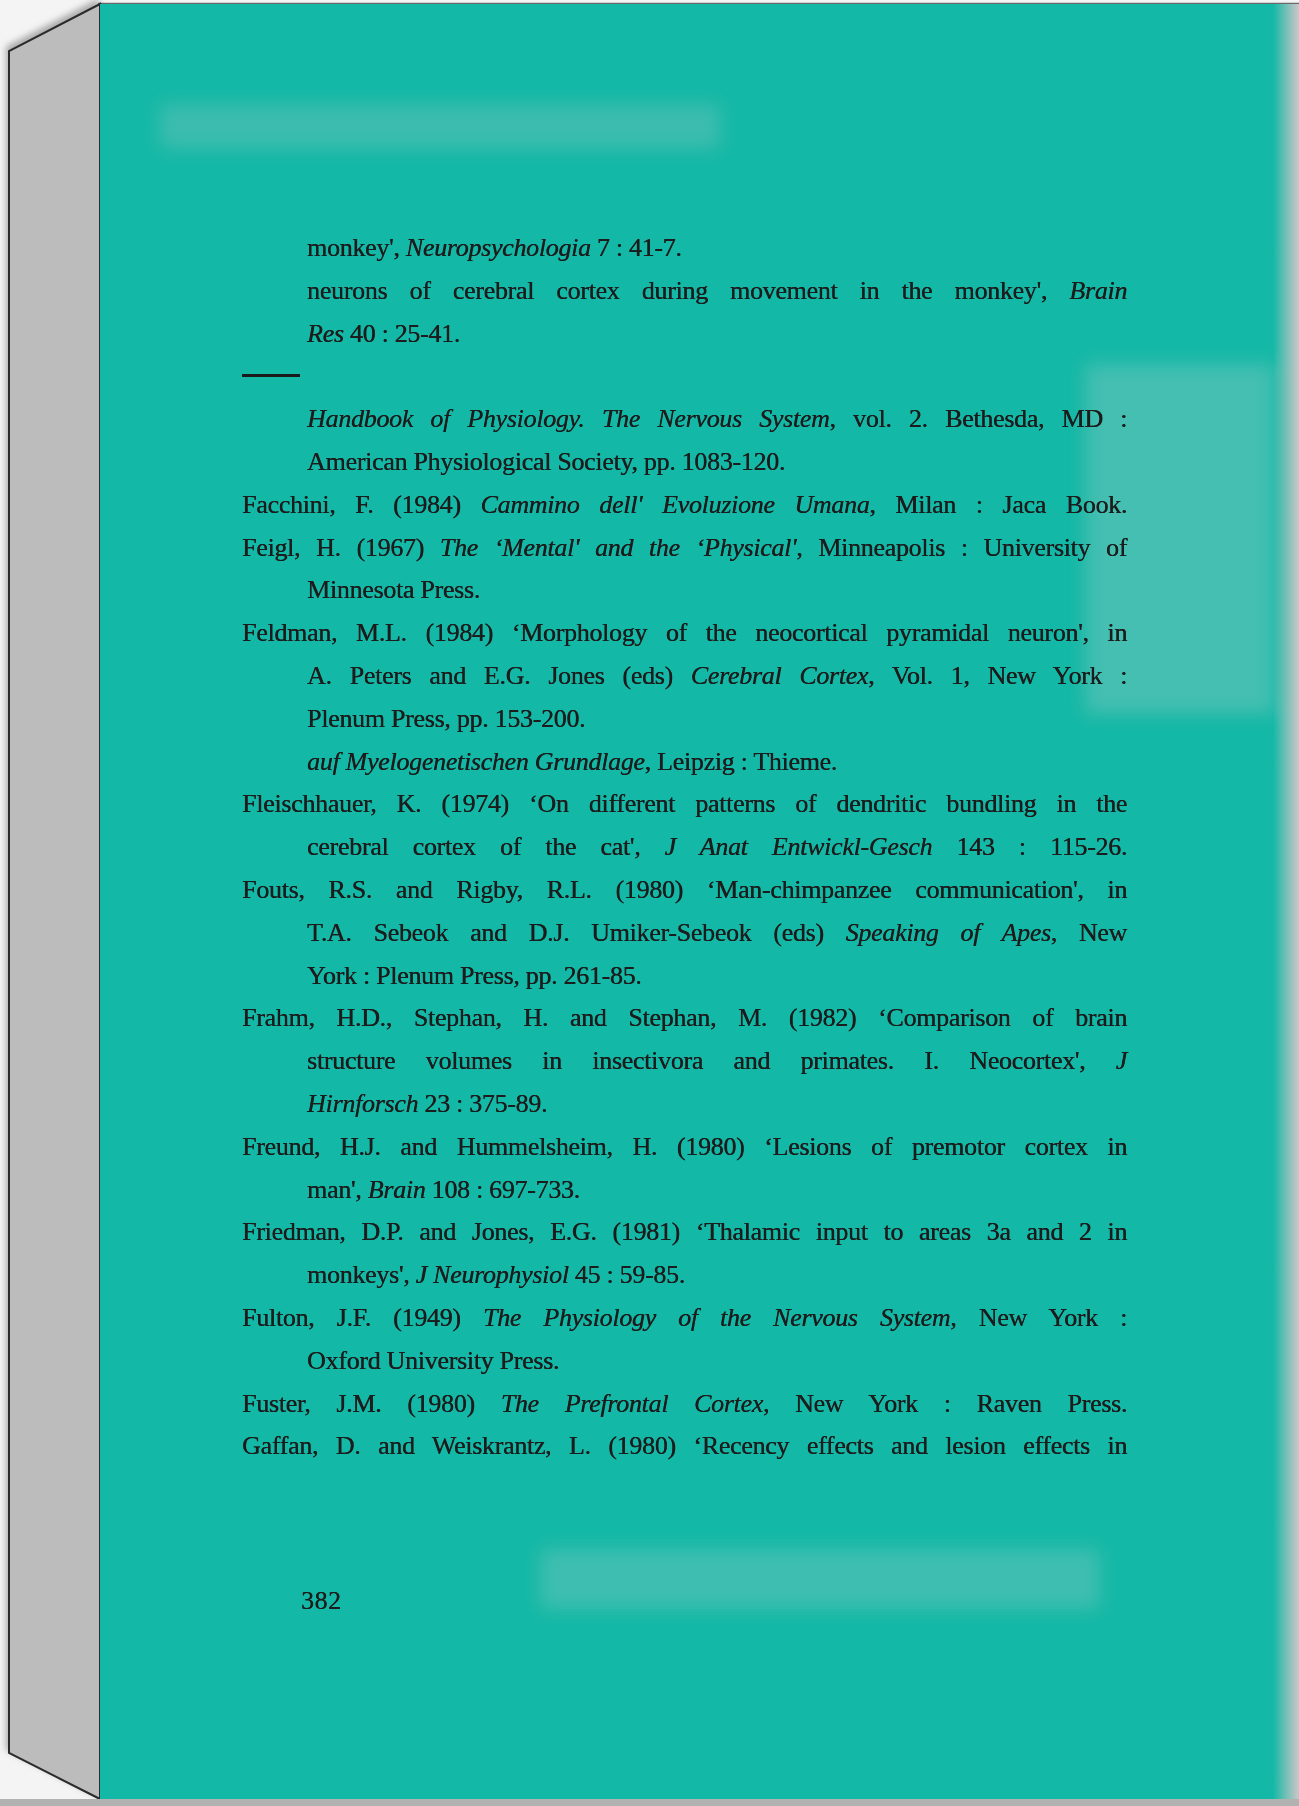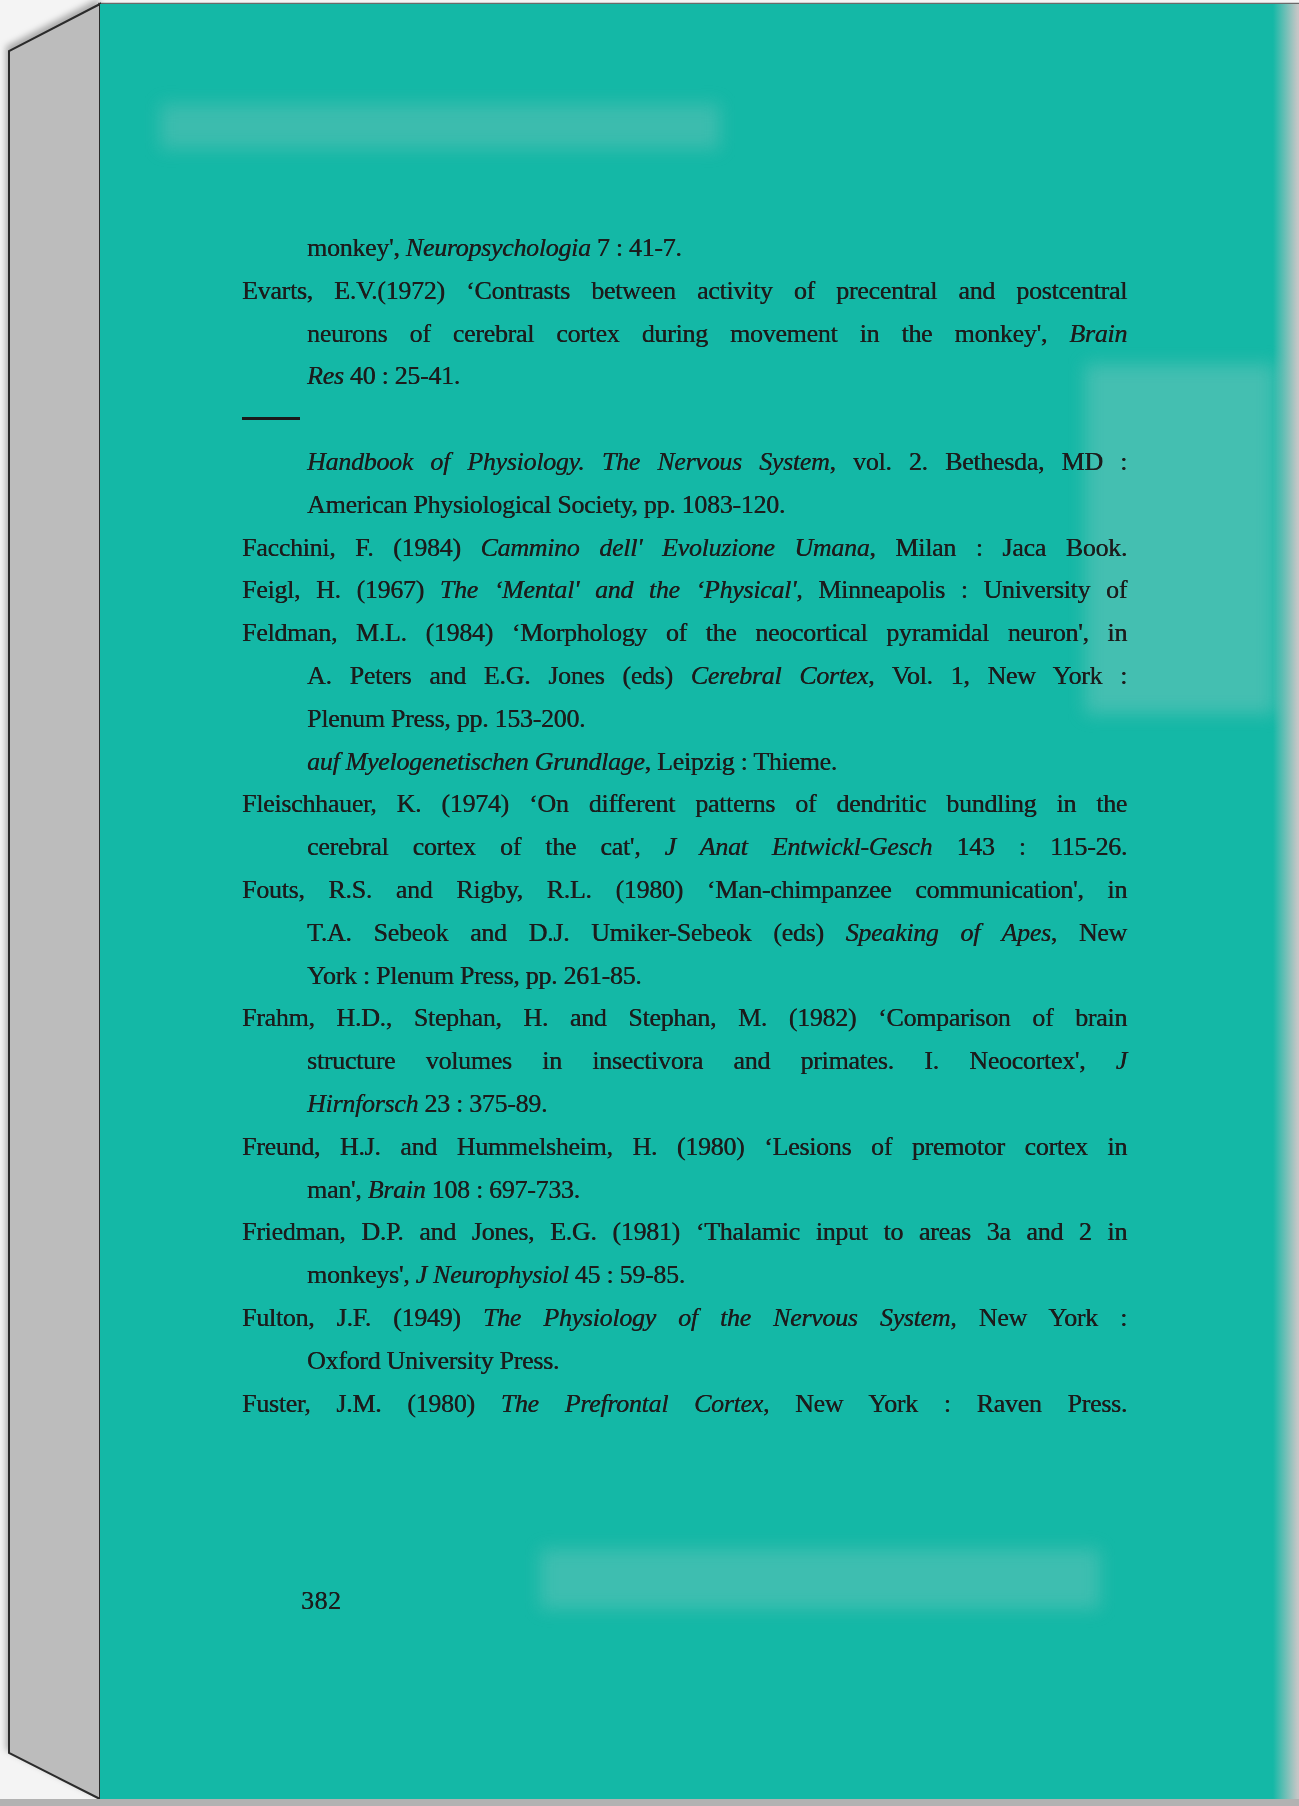--- a/index.html
+++ b/index.html
@@ -76,47 +76,48 @@
   <polygon class="spine-poly" points="100,4 9,51 9,1753 100,1799" fill="#bcbcbc" stroke="#2b2b2b" stroke-width="2"></polygon>
 </svg>
 
 <div class="page">
   <div class="smudge s1"></div>
   <div class="smudge s2"></div>
   <div class="smudge s3"></div>
 
   <div class="textblock">
       <div class="line indent"><span>monkey', </span><span class="it">Neuropsychologia</span><span> 7 : 41-7.</span></div>
-      <div class="line just"><span>Evarts, E.V.(1972) ‘Contrasts between activity of precentral and postcentral</span></div>
       <div class="line indent just"><span>neurons of cerebral cortex during movement in the monkey', </span><span class="it">Brain</span></div>
       <div class="line indent"><span class="it">Res</span><span> 40 : 25-41.</span></div>
       <div class="line just"><span class="dash"></span></div>
       <div class="line indent just"><span class="it">Handbook of Physiology. The Nervous System</span><span>, vol. 2. Bethesda, MD :</span></div>
       <div class="line indent"><span>American Physiological Society, pp. 1083-120.</span></div>
       <div class="line just"><span>Facchini, F. (1984) </span><span class="it">Cammino dell' Evoluzione Umana</span><span>, Milan : Jaca Book.</span></div>
       <div class="line just"><span>Feigl, H. (1967) </span><span class="it">The ‘Mental' and the ‘Physical'</span><span>, Minneapolis : University of</span></div>
+      <div class="line indent"><span>Minnesota Press.</span></div>
       <div class="line just"><span>Feldman, M.L. (1984) ‘Morphology of the neocortical pyramidal neuron', in</span></div>
       <div class="line indent just"><span>A. Peters and E.G. Jones (eds) </span><span class="it">Cerebral Cortex</span><span>, Vol. 1, New York :</span></div>
       <div class="line indent"><span>Plenum Press, pp. 153-200.</span></div>
       <div class="line indent"><span class="it">auf Myelogenetischen Grundlage</span><span>, Leipzig : Thieme.</span></div>
       <div class="line just"><span>Fleischhauer, K. (1974) ‘On different patterns of dendritic bundling in the</span></div>
       <div class="line indent just"><span>cerebral cortex of the cat', </span><span class="it">J Anat Entwickl-Gesch</span><span> 143 : 115-26.</span></div>
       <div class="line just"><span>Fouts, R.S. and Rigby, R.L. (1980) ‘Man-chimpanzee communication', in</span></div>
       <div class="line indent just"><span>T.A. Sebeok and D.J. Umiker-Sebeok (eds) </span><span class="it">Speaking of Apes</span><span>, New</span></div>
       <div class="line indent"><span>York : Plenum Press, pp. 261-85.</span></div>
       <div class="line just"><span>Frahm, H.D., Stephan, H. and Stephan, M. (1982) ‘Comparison of brain</span></div>
       <div class="line indent just"><span>structure volumes in insectivora and primates. I. Neocortex', </span><span class="it">J</span></div>
       <div class="line indent"><span class="it">Hirnforsch</span><span> 23 : 375-89.</span></div>
       <div class="line just"><span>Freund, H.J. and Hummelsheim, H. (1980) ‘Lesions of premotor cortex in</span></div>
       <div class="line indent"><span>man', </span><span class="it">Brain</span><span> 108 : 697-733.</span></div>
       <div class="line just"><span>Friedman, D.P. and Jones, E.G. (1981) ‘Thalamic input to areas 3a and 2 in</span></div>
       <div class="line indent"><span>monkeys', </span><span class="it">J Neurophysiol</span><span> 45 : 59-85.</span></div>
       <div class="line just"><span>Fulton, J.F. (1949) </span><span class="it">The Physiology of the Nervous System</span><span>, New York :</span></div>
       <div class="line indent"><span>Oxford University Press.</span></div>
       <div class="line just"><span>Fuster, J.M. (1980) </span><span class="it">The Prefrontal Cortex</span><span>, New York : Raven Press.</span></div>
+      <div class="line just"><span>Gaffan, D. and Weiskrantz, L. (1980) ‘Recency effects and lesion effects in</span></div>
     </div>
 
   <div class="page-number">382</div>
 
   <div class="page-right-shade"></div>
 </div>
 
 <div class="bottom-strip"></div>
 
 </body></html>

